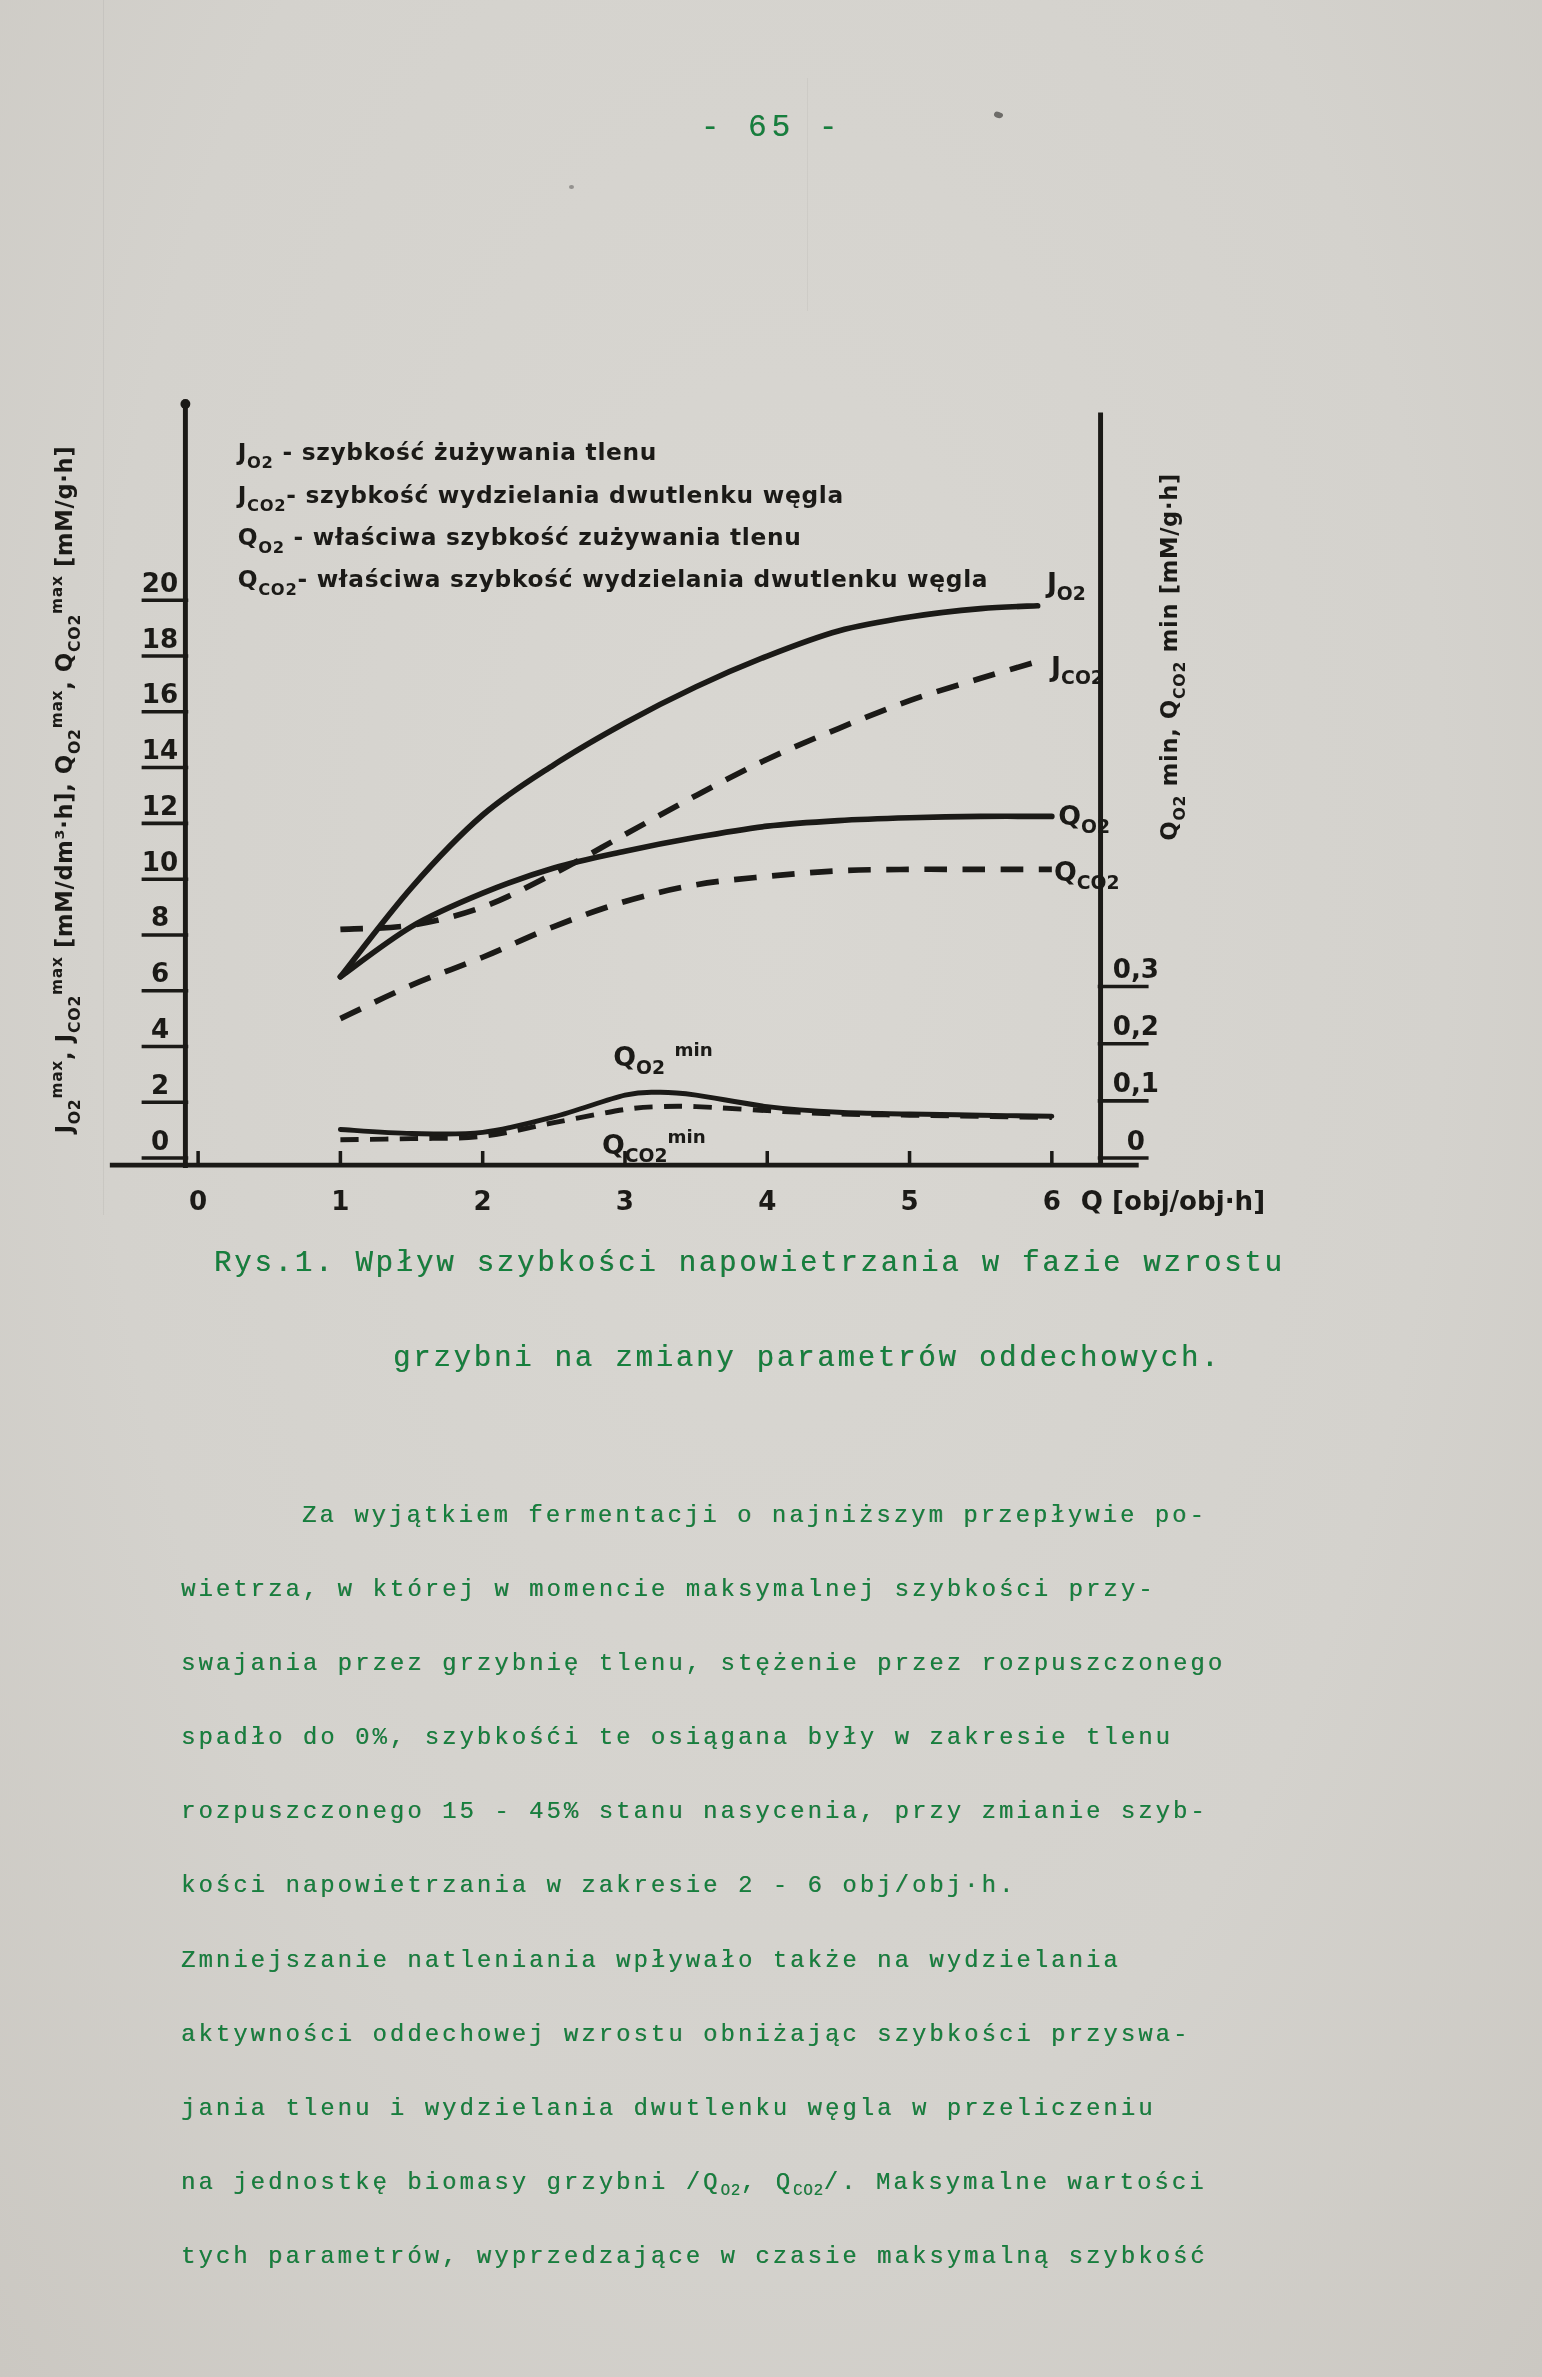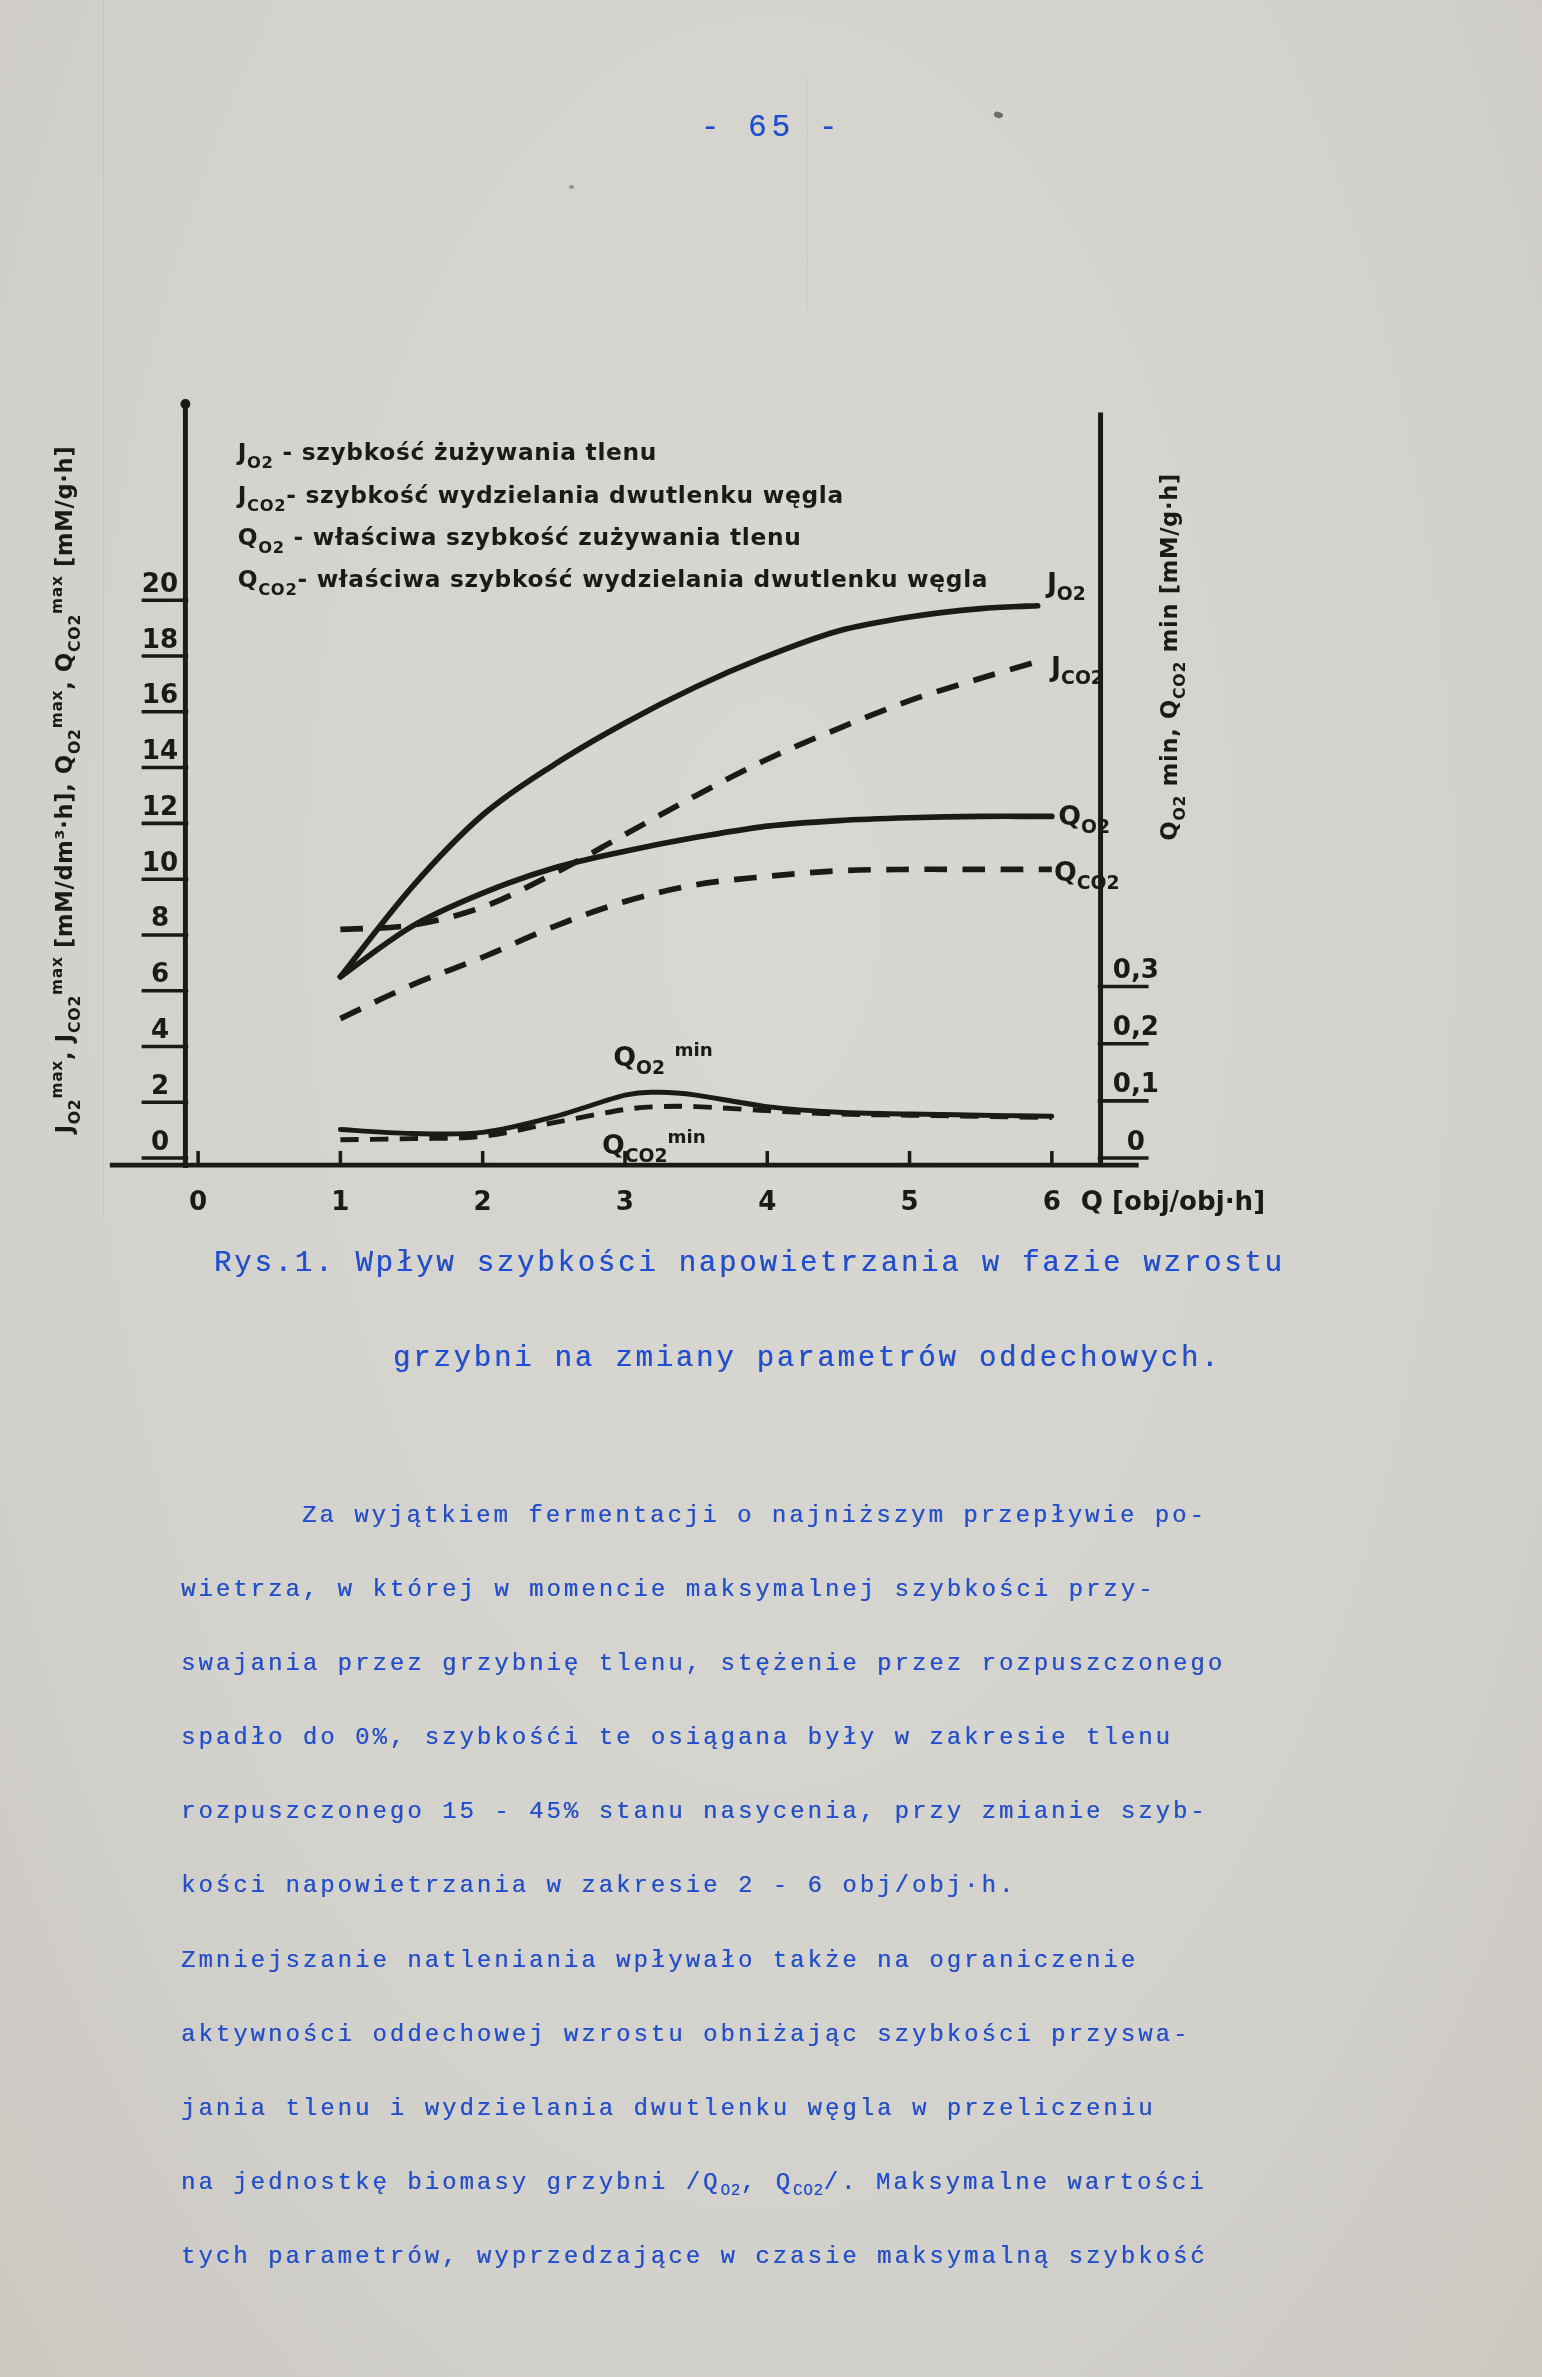--- a/index.html
+++ b/index.html
@@ -1,21 +1,21 @@
 <!DOCTYPE html>
 <html style="font-size:11.3px"><head>
 <meta charset="utf-8">
 <style>
   html,body{margin:0;padding:0;}
   body{
     width:1543px;height:2377px;position:relative;overflow:hidden;
     background:radial-gradient(ellipse at 50% 38%, #d9d7d2 0%, #d4d2cd 62%, #cbc8c2 100%);
     font-family:"Liberation Sans", sans-serif;
   }
-  .typewriter{font-family:"Liberation Mono", monospace;color:#1d4ed8;}
+  .typewriter{font-family:"Liberation Mono", monospace;color:#15803d;}
   .page-number{
     position:absolute;top:110px;left:0;width:100%;text-align:center;
     font-size:31px;letter-spacing:5px;white-space:pre;
     text-shadow:0.4px 0.4px 0.5px rgba(40,38,35,0.5);
   }
   .caption-line{
     position:absolute;font-size:29px;letter-spacing:2.8px;white-space:pre;
     text-shadow:0.4px 0.4px 0.5px rgba(40,38,35,0.55);
     font-family:Liberation Mono, monospace;
   }
@@ -111,21 +111,21 @@
 <div class="typewriter caption-line" style="left:214px;top:1247px;">Rys.1. Wpływ szybkości napowietrzania w fazie wzrostu</div>
 <div class="typewriter caption-line" style="left:393px;top:1314px;margin-top:28px;">grzybni na zmiany parametrów oddechowych.</div>
 
 <div id="body-text">
     <div class="typewriter body-line" style="top: 1502px; padding-left: 121px;">Za wyjątkiem fermentacji o najniższym przepływie po-</div>
     <div class="typewriter body-line" style="top: 1576px;">wietrza, w której w momencie maksymalnej szybkości przy-</div>
     <div class="typewriter body-line" style="top: 1650px;">swajania przez grzybnię tlenu, stężenie przez rozpuszczonego</div>
     <div class="typewriter body-line" style="top: 1724px;">spadło do 0%, szybkośći te osiągana były w zakresie tlenu</div>
     <div class="typewriter body-line" style="top: 1798px;">rozpuszczonego 15 - 45% stanu nasycenia, przy zmianie szyb-</div>
     <div class="typewriter body-line" style="top: 1872px;">kości napowietrzania w zakresie 2 - 6 obj/obj·h.</div>
-    <div class="typewriter body-line" style="top: 1947px;">Zmniejszanie natleniania wpływało także na ograniczenie</div>
+    <div class="typewriter body-line" style="top: 1947px;">Zmniejszanie natleniania wpływało także na wydzielania</div>
     <div class="typewriter body-line" style="top: 2021px;">aktywności oddechowej wzrostu obniżając szybkości przyswa-</div>
     <div class="typewriter body-line" style="top: 2095px;">jania tlenu i wydzielania dwutlenku węgla w przeliczeniu</div>
     <div class="typewriter body-line" style="top: 2169px;">na jednostkę biomasy grzybni /Q<sub>O2</sub>, Q<sub>CO2</sub>/. Maksymalne wartości</div>
     <div class="typewriter body-line" style="top: 2243px;">tych parametrów, wyprzedzające w czasie maksymalną szybkość</div>
   </div>
 
 <div class="artifact" style="left:103px;top:0;width:1.4px;height:1215px;background:rgba(30,30,30,0.06);"></div>
 <div class="artifact" style="left:807px;top:78px;width:1.4px;height:233px;background:rgba(30,30,30,0.05);"></div>
 <div class="artifact" style="left:994px;top:112px;width:8.5px;height:5.7px;background:rgba(25,24,22,0.55);border-radius:50% 40% 60% 50%;transform:rotate(20deg);"></div>
 <div class="artifact" style="left:569px;top:185px;width:5px;height:4.2px;background:rgba(25,24,22,0.35);border-radius:50%;"></div>

